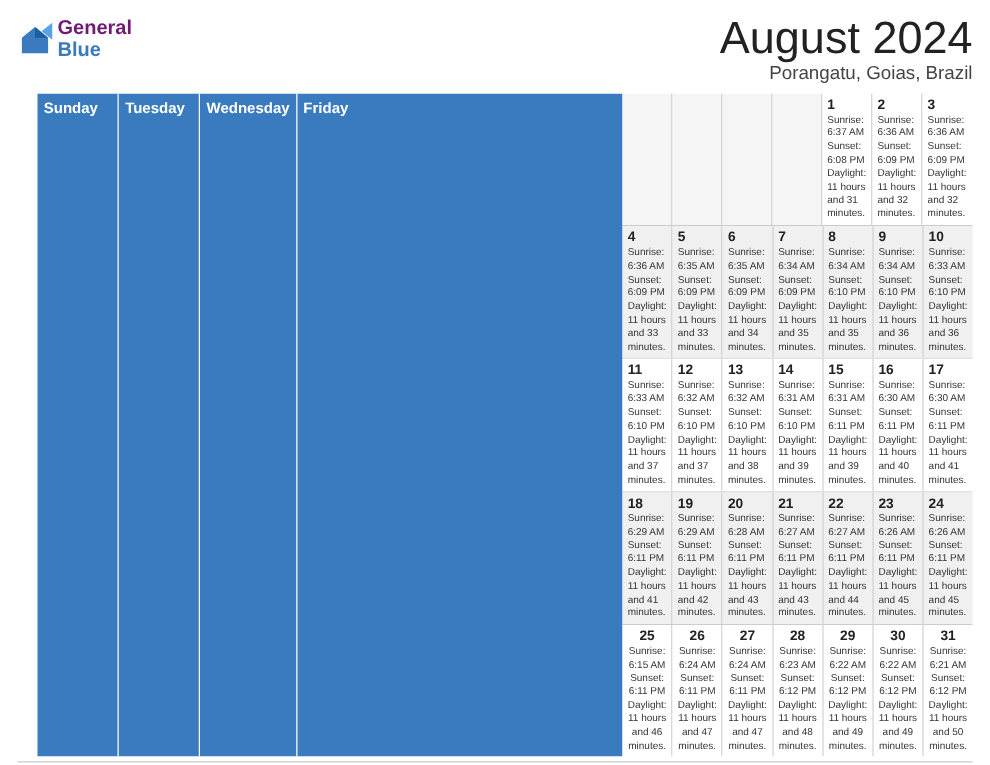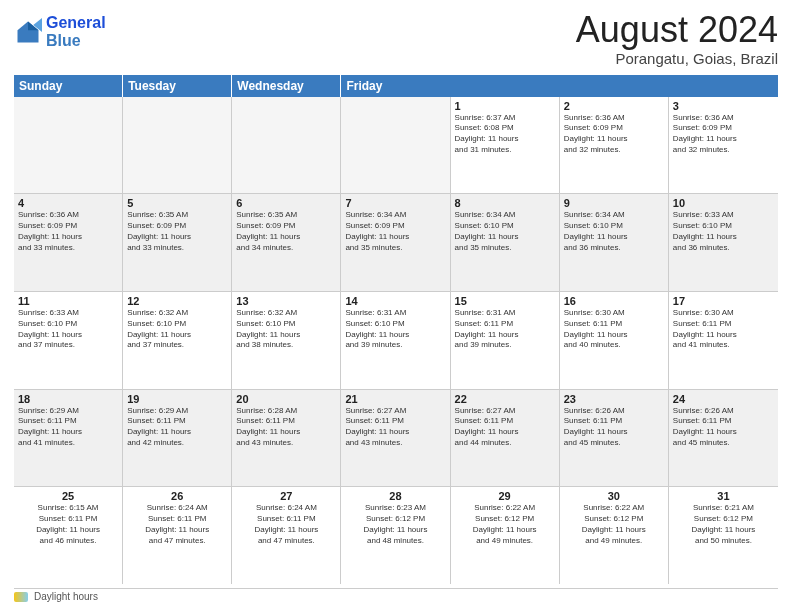--- a/index.html
+++ b/index.html
@@ -30,21 +30,21 @@
       margin-top: 4px;
     }
     .logo-text {
       display: flex;
       flex-direction: column;
       line-height: 1.1;
     }
     .logo-general {
       font-size: 16px;
       font-weight: bold;
-      color: #1d4ed8;
+      color: #701a75;
     }
     .logo-blue {
       font-size: 16px;
       font-weight: bold;
       color: #3a7bbf;
     }
     .logo-icon {
       width: 28px;
       height: 28px;
     }
@@ -57,21 +57,21 @@
       color: #222;
       line-height: 1.1;
     }
     .location {
       font-size: 15px;
       color: #444;
     }
     .calendar {
       flex: 1;
       display: flex;
-      flex-direction: column;
+      margin-left: 16px;
     }
     .cal-header {
       display: grid;
       grid-template-columns: repeat(7, 1fr);
       background: #3a7bbf;
     }
     .cal-header-cell {
       color: #fff;
       font-size: 12px;
       font-weight: bold;

